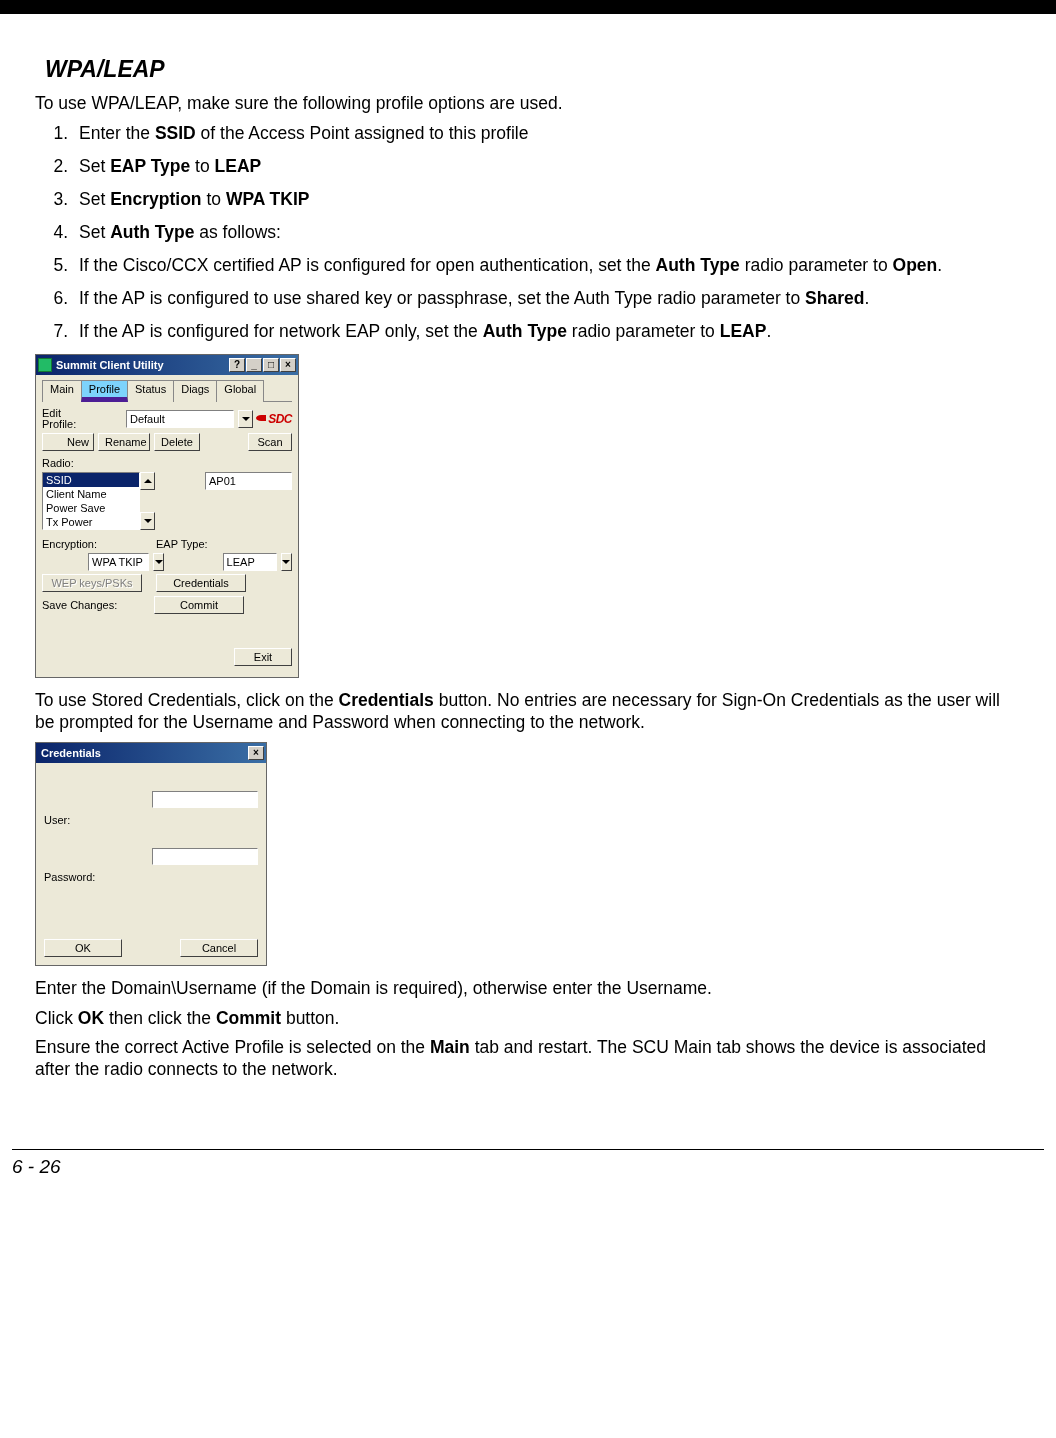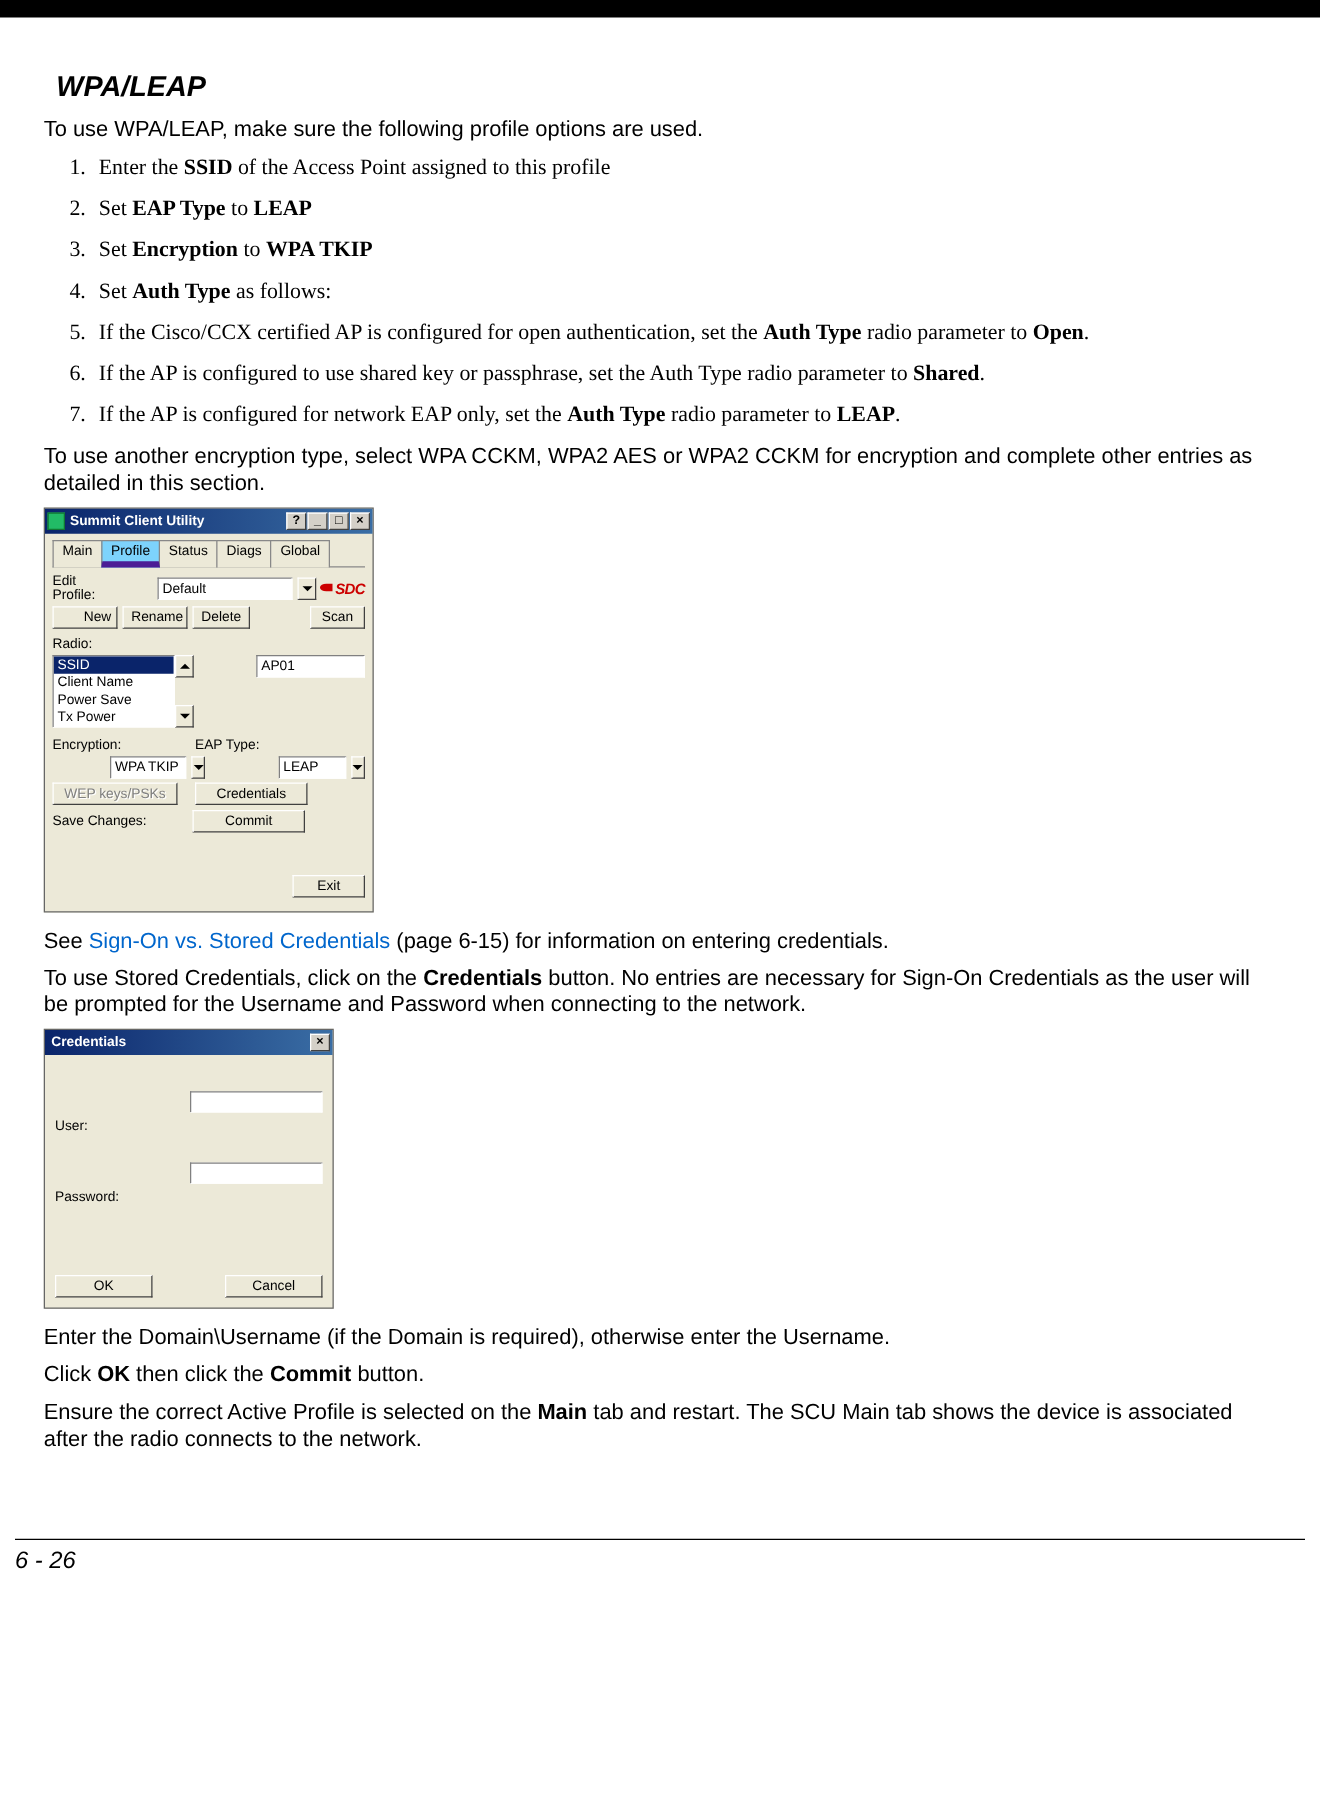--- a/index.html
+++ b/index.html
@@ -23,21 +23,20 @@
   }
   .para {
     font-size: 17.5px;
     line-height: 1.25;
     margin: 8px 0 8px 0;
   }
   ol.steps {
     list-style: decimal;
     padding-left: 38px;
     margin: 4px 0;
-    font-family: Liberation Serif, serif;
   }
   ol.steps li {
     font-size: 17.5px;
     padding-left: 6px;
     margin: 6px 0 12px 0;
   }
   .link { color: #0066cc; }
   b { font-weight: bold; }
 
   
@@ -201,21 +200,20 @@
       <span>If the Cisco/CCX certified AP is configured for open authentication, set the </span><b>Auth Type</b><span> radio parameter to </span><b>Open</b><span>.</span>
     </li>
     <li>
       <span>If the AP is configured to use shared key or passphrase, set the Auth Type radio parameter to </span><b>Shared</b><span>.</span>
     </li>
     <li>
       <span>If the AP is configured for network EAP only, set the </span><b>Auth Type</b><span> radio parameter to </span><b>LEAP</b><span>.</span>
     </li>
   </ol>
 
-  <div class="para">To use another encryption type, select WPA CCKM, WPA2 AES or WPA2 CCKM for encryption and complete other entries as detailed in this section.</div>
 
   <div class="scu-dialog">
     <div class="titlebar">
       <span class="appicon"></span>
       <span class="title-text">Summit Client Utility</span>
       <span class="winbtns">
         <span class="winbtn">?</span>
         <span class="winbtn">_</span>
         <span class="winbtn">□</span>
         <span class="winbtn">×</span>
@@ -286,23 +284,20 @@
         <span class="btn-classic" style="width:90px;">Commit</span>
       </div>
 
       <div style="height:28px;"></div>
       <div class="row" style="justify-content:flex-end;">
         <span class="btn-classic" style="width:58px;">Exit</span>
       </div>
     </div>
   </div>
 
-  <div class="para">
-    <span>See </span><span class="link">Sign-On vs. Stored Credentials</span><span> (page 6-15) for information on entering credentials.</span>
-  </div>
 
   <div class="para">
     <span>To use Stored Credentials, click on the </span><b>Credentials</b><span> button. No entries are necessary for Sign-On Credentials as the user will be prompted for the Username and Password when connecting to the network.</span>
   </div>
 
   <div class="cred-dialog">
     <div class="titlebar">
       <span class="title-text" style="padding-left:3px;">Credentials</span>
       <span class="winbtns">
         <span class="winbtn">×</span>

